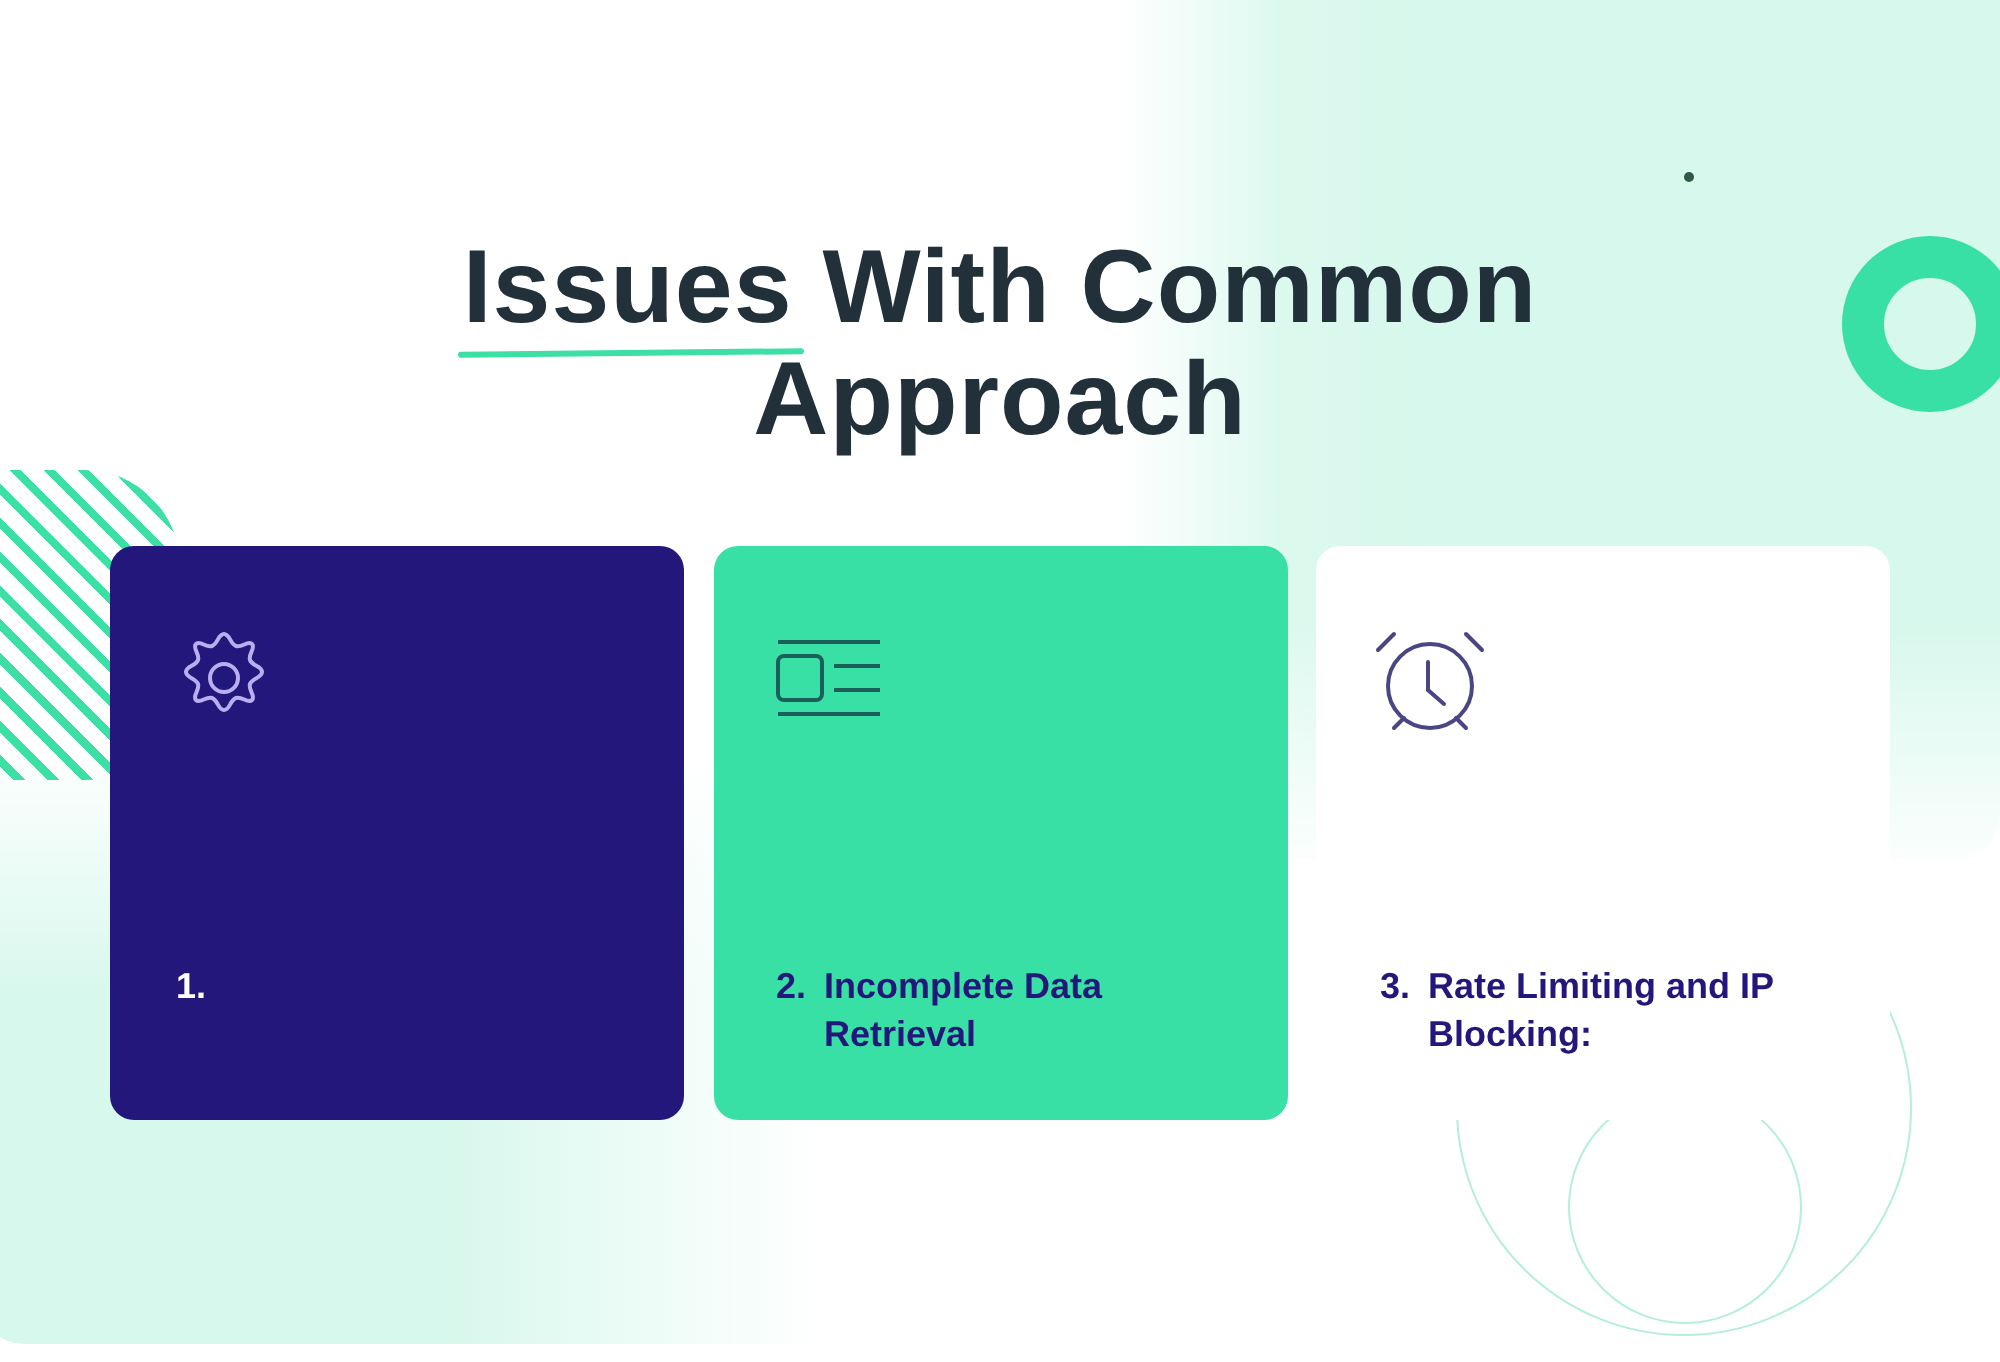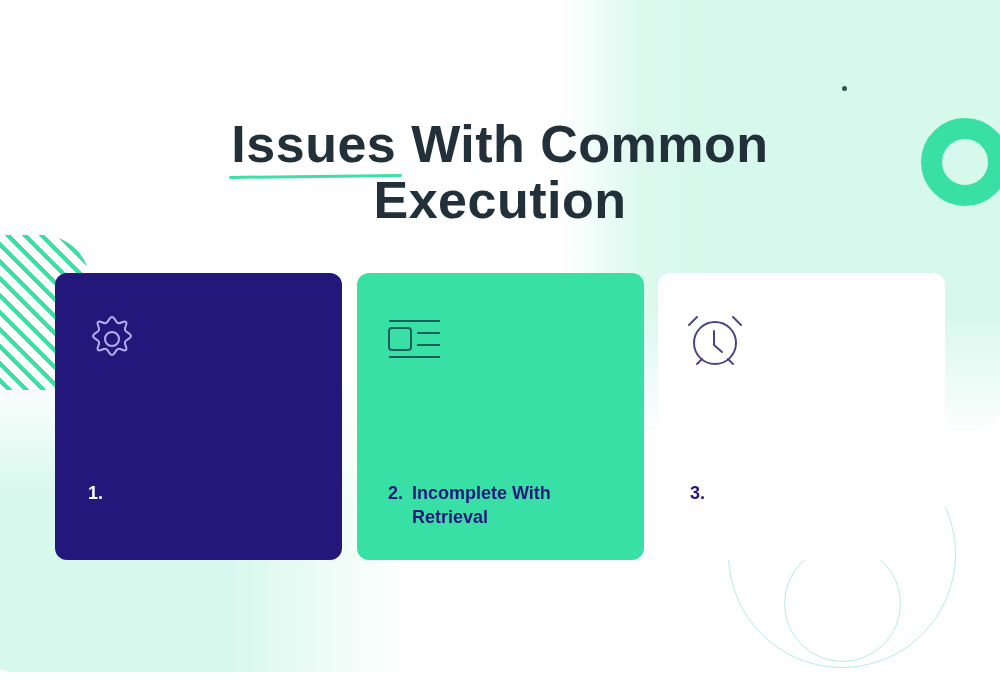--- a/index.html
+++ b/index.html
@@ -170,21 +170,21 @@
 <div class="stripes"></div>
 <div class="dot"></div>
 <div class="ring"></div>
 <div class="arc-outer"></div>
 <div class="arc-inner"></div>
 
 <h1 class="title" style="margin:0;">
   <span class="title-line">
     <span class="title-highlight"><span>Issues</span><span class="title-underline"></span></span><span style="white-space:pre;"> With Common</span>
   </span>
-  <span class="title-line">Execution</span>
+  <span class="title-line">Approach</span>
 </h1>
 
 <div class="card card-1">
   <svg class="card-icon" viewBox="0 0 60 60" fill="none" stroke="#b9aef0" stroke-width="2">
     <path d="M30 8
       c3 0 3 5 6 6 c3 1 6-3 8-1 c2 2-2 5-1 8 c1 3 6 3 6 6 c0 3-5 3-6 6 c-1 3 3 6 1 8 c-2 2-5-2-8-1 c-3 1-3 6-6 6 c-3 0-3-5-6-6 c-3-1-6 3-8 1 c-2-2 2-5 1-8 c-1-3-6-3-6-6 c0-3 5-3 6-6 c1-3-3-6-1-8 c2-2 5 2 8 1 c3-1 3-6 6-6 z" stroke-linejoin="round"></path>
     <circle cx="30" cy="30" r="7"></circle>
   </svg>
   <div class="card-label">
     <span class="card-num">1.</span>
@@ -194,29 +194,30 @@
 <div class="card card-2">
   <svg class="card-icon" viewBox="0 0 60 60" fill="none" stroke="#1b5f5a" stroke-width="2">
     <line x1="5" y1="12" x2="56" y2="12"></line>
     <rect x="5" y="19" width="22" height="22" rx="3"></rect>
     <line x1="33" y1="24" x2="56" y2="24"></line>
     <line x1="33" y1="36" x2="56" y2="36"></line>
     <line x1="5" y1="48" x2="56" y2="48"></line>
   </svg>
   <div class="card-label" style="left:31px;">
     <span class="card-num">2.</span>
-    <span>Incomplete With Retrieval</span>
+    <span>Incomplete Data Retrieval</span>
   </div>
 </div>
 
 <div class="card card-3">
   <svg class="card-icon" viewBox="0 0 60 60" fill="none" stroke="#4a4683" stroke-width="2" stroke-linecap="round">
     <line x1="4" y1="16" x2="12" y2="8"></line>
     <line x1="56" y1="16" x2="48" y2="8"></line>
     <circle cx="30" cy="34" r="21"></circle>
     <polyline points="29,22 29,36 37,43"></polyline>
     <line x1="12" y1="55" x2="17" y2="50"></line>
     <line x1="48" y1="55" x2="43" y2="50"></line>
   </svg>
   <div class="card-label" style="left:32px;">
     <span class="card-num">3.</span>
+    <span>Rate Limiting and IP Blocking:</span>
   </div>
 </div>
 
 </body></html>

